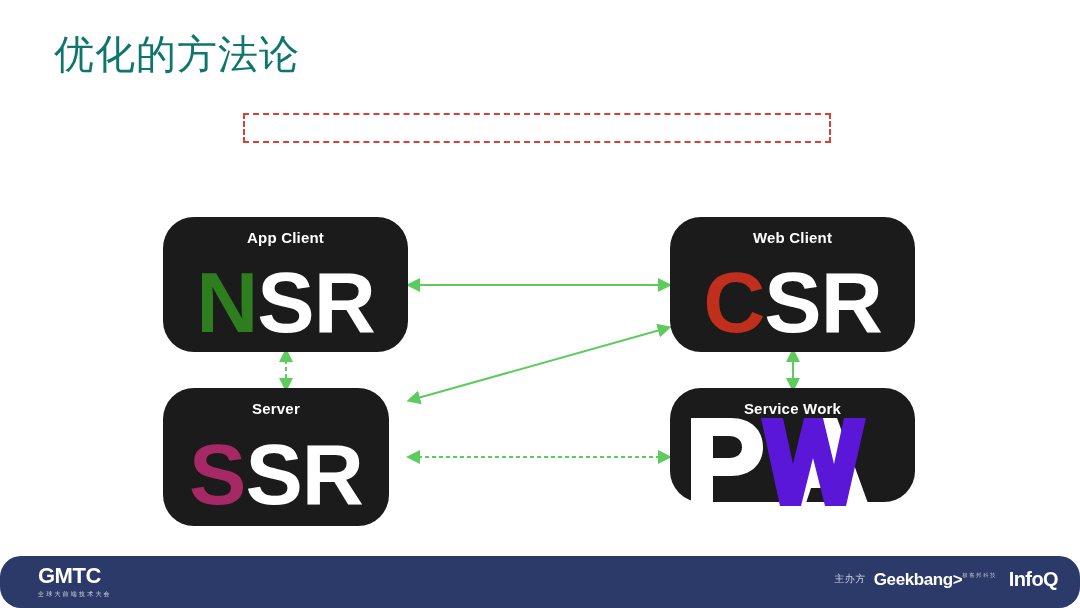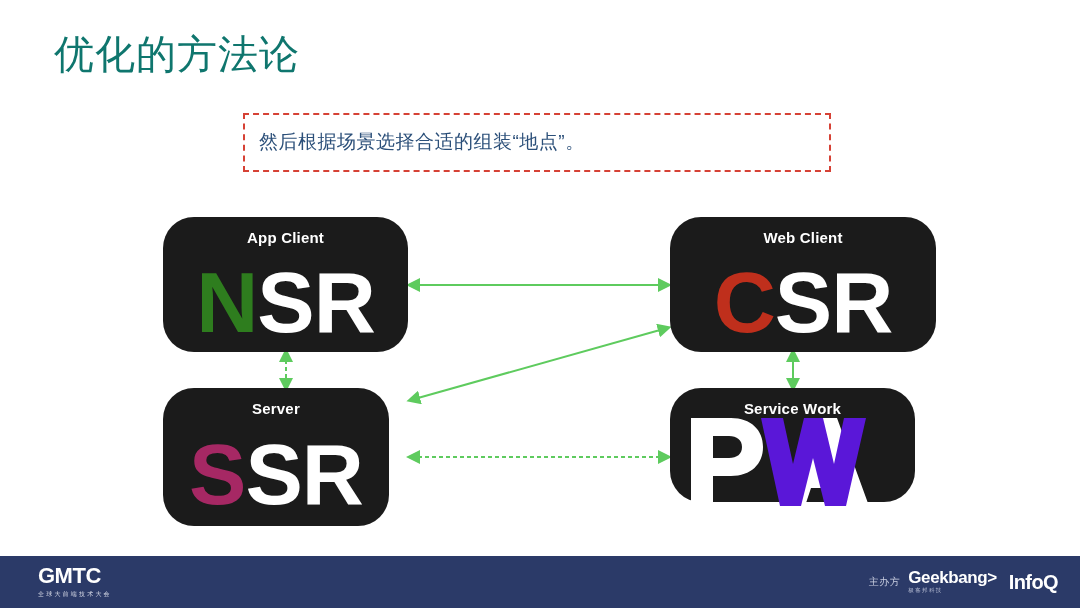--- a/index.html
+++ b/index.html
@@ -97,32 +97,33 @@
   
   .pwa-mark {
     position: relative;
     display: inline-block;
     height: 92px;
     width: 212px;
   }
   .pwa-mark svg { display: block; }
 
   #box-nsr { left: 163px; top: 217px; width: 245px; height: 135px; }
-  #box-csr { left: 670px; top: 217px; width: 266px; height: 135px; }
+  #box-csr { left: 670px; top: 217px; width: 245px; height: 135px; }
   #box-ssr { left: 163px; top: 388px; width: 226px; height: 138px; }
   #box-pwa { left: 670px; top: 388px; width: 245px; height: 114px; }
 
   
   #footer {
     position: absolute;
     left: 0;
     bottom: 0;
     width: 1080px;
     height: 52px;
     background: #2b3a68;
+    border-radius: 21px;
   }
   #gmtc-logo {
     position: absolute;
     left: 38px;
     top: 9px;
     color: #ffffff;
   }
   #gmtc-word {
     font-size: 22px;
     font-weight: bold;
@@ -143,34 +144,33 @@
     display: flex;
     align-items: center;
     gap: 8px;
     color: #ffffff;
   }
   #sponsor-prefix {
     font-size: 10px;
     color: #c9cee0;
     letter-spacing: 0.5px;
   }
-  .sponsor-block { display: flex; flex-direction: column; align-items: flex-start; }
+  .sponsor-block { display: flex; flex-direction: row; align-items: flex-start; }
   #geekbang-word { font-size: 17px; font-weight: bold; letter-spacing: -0.4px; line-height: 17px; }
   #geekbang-sub  { font-size: 5.5px; letter-spacing: 1.4px; color: #b8bed4; line-height: 8px; }
   #infoq-word    { font-size: 20px; font-weight: bold; letter-spacing: -0.6px; line-height: 20px; margin-left: 4px; }
 </style>
 </head>
 <body>
 
 <div id="slide">
 
   <div id="slide-title">优化的方法论</div>
 
   <div id="callout">
-    <div class="callout-line">然后根据场景选择合适的组装“地点”。</div>
   </div>
 
   <svg id="diagram" viewBox="0 0 1080 608">
     <defs>
       <marker id="ah-start" markerWidth="7" markerHeight="7" refX="6" refY="3.5" orient="auto">
         <path d="M7,0 L0,3.5 L7,7 z" fill="#5ecb5e"></path>
       </marker>
       <marker id="ah-end" markerWidth="7" markerHeight="7" refX="1" refY="3.5" orient="auto">
         <path d="M0,0 L7,3.5 L0,7 z" fill="#5ecb5e"></path>
       </marker>

